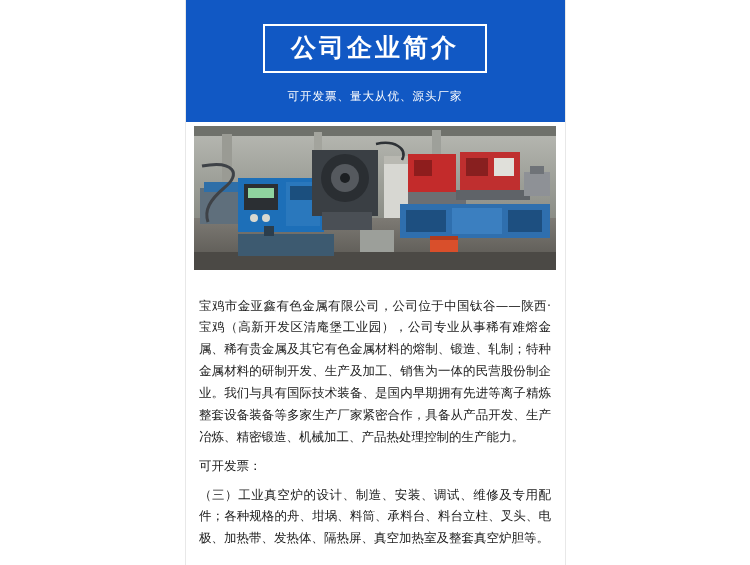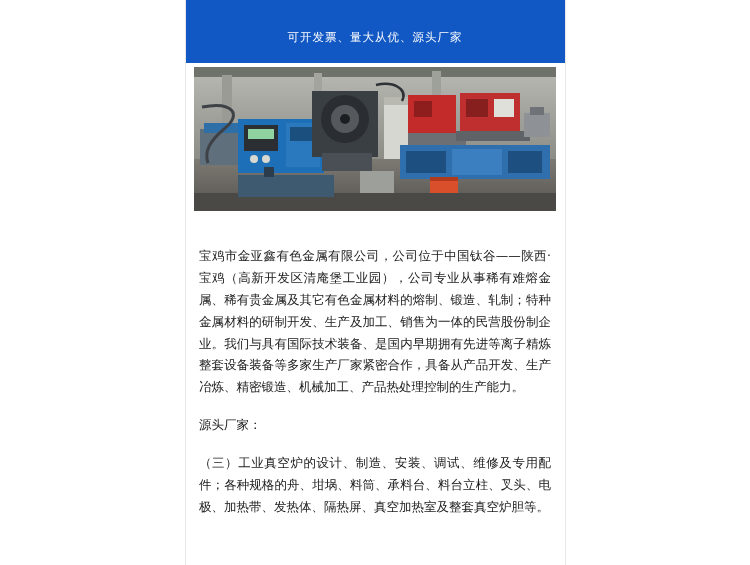--- a/index.html
+++ b/index.html
@@ -68,21 +68,21 @@
   }
   .photo svg { display: block; }
   .body-text {
     padding: 18px 14px 10px 14px;
     color: #1a1a1a;
     font-size: 12.5px;
     line-height: 1.75;
     text-align: justify;
   }
   .body-text p {
-    margin: 16px 0 2px 0;
+    margin: 7px 0 2px 0;
     text-indent: 0;
   }
   .p-indent {
     text-indent: 2em;
   }
   .left-edge, .right-edge {
     position: absolute;
     top: 0;
     width: 185px;
     height: 565px;
@@ -101,20 +101,23 @@
 </head>
 <body>
 
 <div class="page">
   <div class="left-edge"></div>
   <div class="right-edge"></div>
 
   <div class="panel">
 
     <div class="header">
+      <div class="title-box">
+        <div class="title-text">公司企业简介</div>
+      </div>
       <div class="subtitle">可开发票、量大从优、源头厂家</div>
     </div>
 
     <div class="photo-wrap">
       <div class="photo">
         <svg width="362" height="144" viewBox="0 0 362 144" xmlns="http://www.w3.org/2000/svg">
           <defs>
             <linearGradient id="wallg" x1="0" y1="0" x2="0" y2="1">
               <stop offset="0%" stop-color="#b9bab4"></stop>
               <stop offset="100%" stop-color="#8b8d86"></stop>
@@ -178,21 +181,21 @@
           <rect x="70" y="100" width="10" height="10" fill="#2b3d4c"></rect>
 
           <path d="M8 40 C 40 34, 48 48, 30 62 C 16 74, 10 84, 14 96" stroke="#3e4247" stroke-width="3" fill="none"></path>
           <path d="M182 18 C 200 14, 214 22, 208 34" stroke="#2e3236" stroke-width="2.5" fill="none"></path>
         </svg>
       </div>
     </div>
 
     <div class="body-text">
       <p class="p-indent">宝鸡市金亚鑫有色金属有限公司，公司位于中国钛谷——陕西·宝鸡（高新开发区清庵堡工业园），公司专业从事稀有难熔金属、稀有贵金属及其它有色金属材料的熔制、锻造、轧制；特种金属材料的研制开发、生产及加工、销售为一体的民营股份制企业。我们与具有国际技术装备、是国内早期拥有先进等离子精炼整套设备装备等多家生产厂家紧密合作，具备从产品开发、生产冶炼、精密锻造、机械加工、产品热处理控制的生产能力。</p>
-      <p class="p-indent">源头厂家：</p>
+      <p class="p-indent">可开发票：</p>
       <p class="p-indent">（三）工业真空炉的设计、制造、安装、调试、维修及专用配件；各种规格的舟、坩埚、料筒、承料台、料台立柱、叉头、电极、加热带、发热体、隔热屏、真空加热室及整套真空炉胆等。</p>
 
     </div>
 
   </div>
   <div class="sep" style="left:185px"></div>
   <div class="sep" style="left:565px"></div>
 </div>
 
 </body></html>

